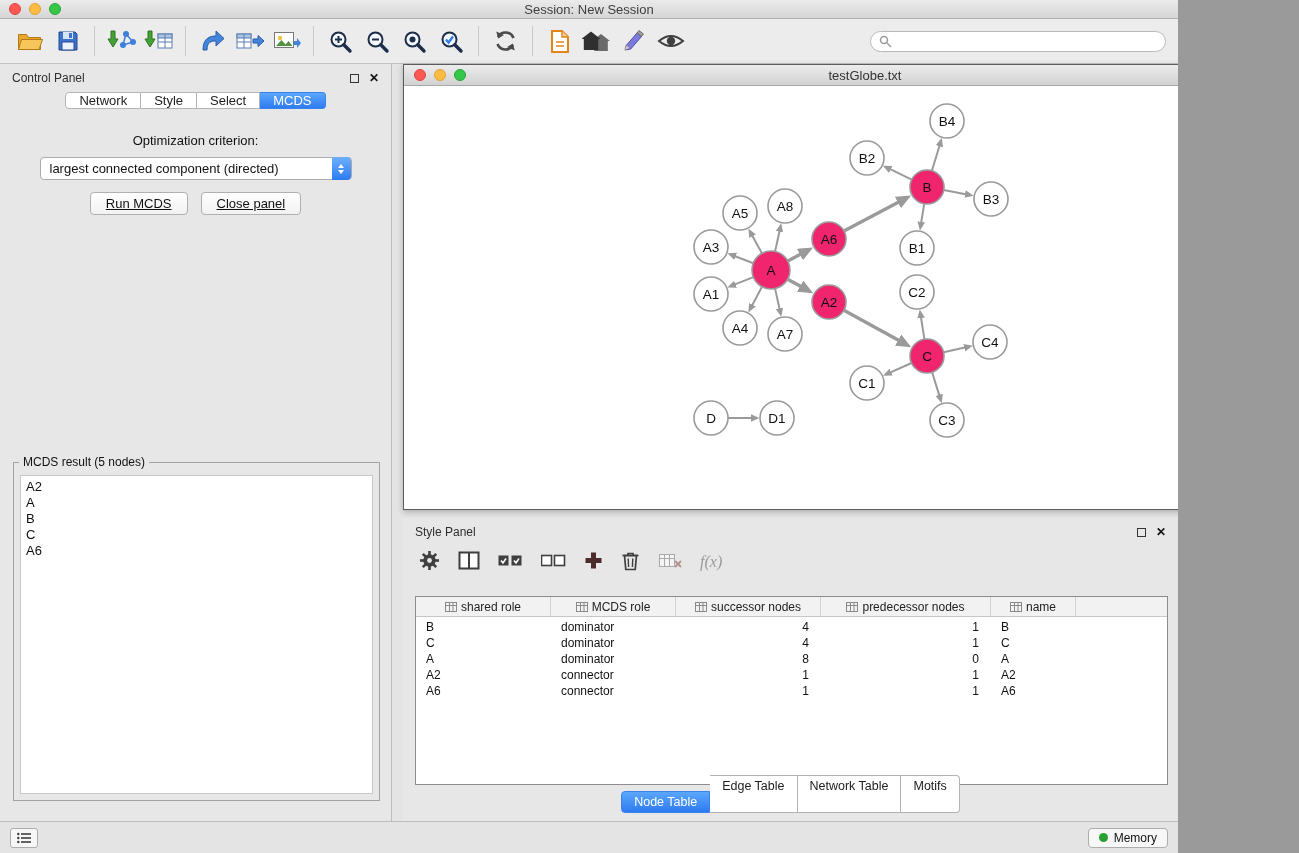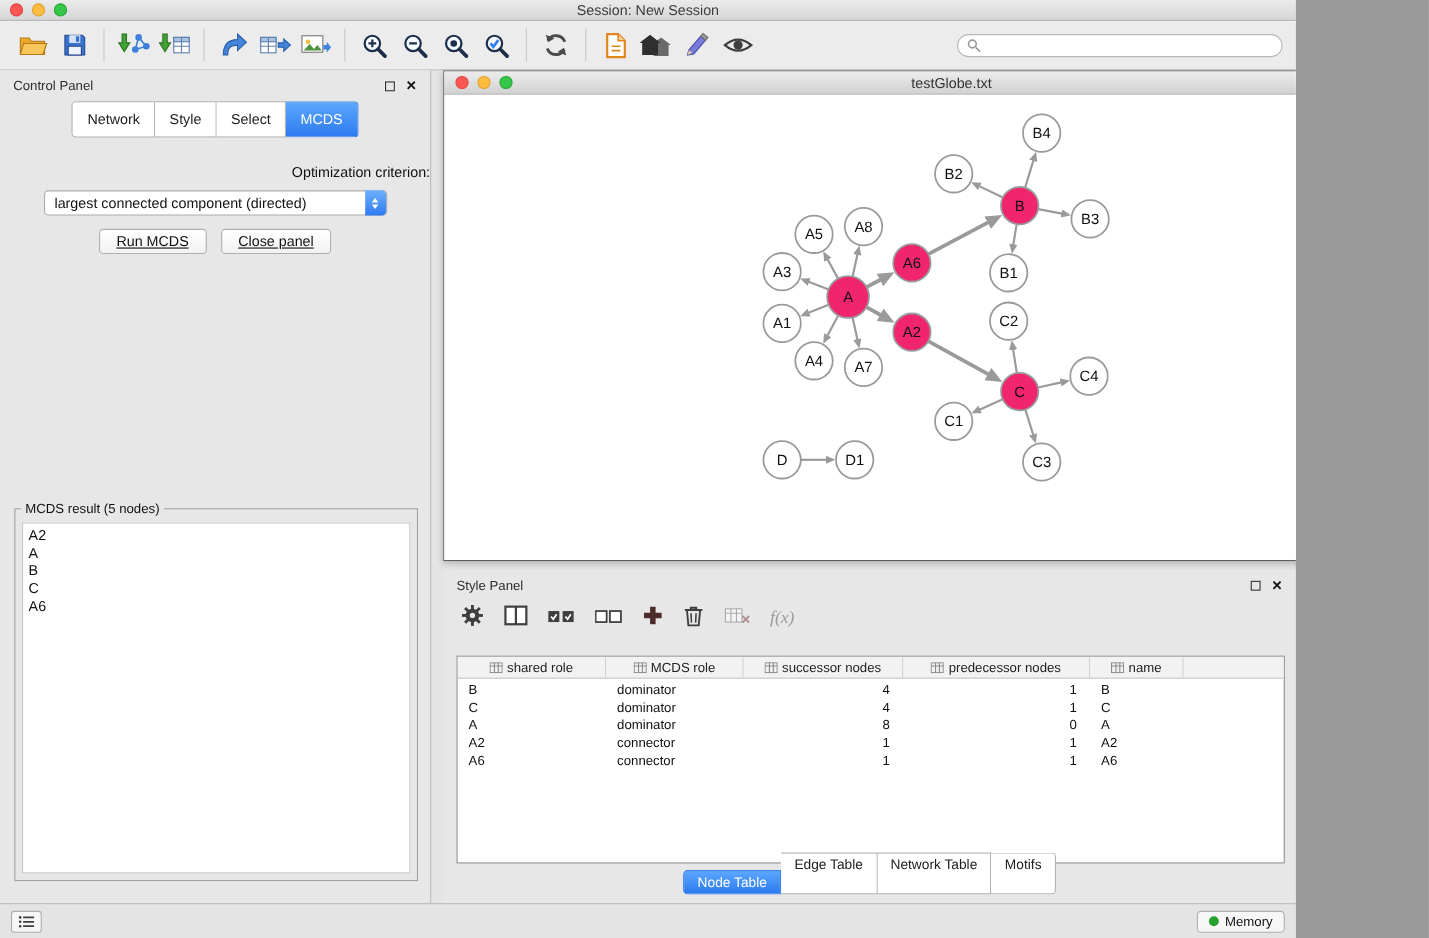--- a/index.html
+++ b/index.html
@@ -20,25 +20,25 @@
 .searchbox{margin-left:auto;width:296px;height:21px;background:#fff;border:1px solid #b9b9b9;border-radius:11px;display:flex;align-items:center;padding:0 8px;gap:5px;}
 .searchbox input{border:none;outline:none;flex:1;font-size:12px;background:transparent;color:#333;}
 
 .cpanel{position:absolute;left:0;top:64px;width:392px;bottom:32px;background:#e7e7e7;border-right:1px solid #bdbdbd;}
 .phead{display:flex;align-items:center;padding:7px 12px 2px;}
 .phead .ptitle{font-size:12px;color:#2e2e2e;}
 .pbtns{margin-left:auto;display:flex;align-items:center;gap:10px;}
 .floatbtn{width:9px;height:9px;border:1.5px solid #333;display:inline-block;}
 .closebtn{font-size:12px;font-weight:bold;color:#111;line-height:1;}
 .segtabs{display:flex;justify-content:center;margin-top:5px;}
-.seg{padding:8px 13px;font-size:13px;background:#fff;border:1px solid #b4b4b4;border-left:none;color:#222;}
+.seg{padding:0 13px;font-size:13px;background:#fff;border:1px solid #b4b4b4;border-left:none;color:#222;}
 .seg:first-child{border-left:1px solid #b4b4b4;border-radius:4px 0 0 4px;}
 .seg:last-child{border-radius:0 4px 4px 0;}
 .seg.active{background:linear-gradient(#5ba7fd,#2e7bf0);border-color:#3a82ec;color:#fff;}
-.optlabel{margin-top:24px;text-align:right;font-size:13px;color:#111;}
+.optlabel{margin-top:24px;text-align:center;font-size:13px;color:#111;}
 .combo{position:relative;margin:9px auto 0;width:312px;height:23px;background:#fff;border:1px solid #ababab;border-radius:4px;font-size:13px;display:flex;align-items:center;padding:0 24px 0 9px;color:#111;white-space:nowrap;}
 .combo .stepper{position:absolute;right:0;top:-1px;bottom:-1px;width:19px;background:linear-gradient(#6cb0fe,#2e7bf0);border-radius:0 4px 4px 0;display:flex;flex-direction:column;align-items:center;justify-content:center;gap:2px;}
 .stepper i{width:0;height:0;border-left:3.5px solid transparent;border-right:3.5px solid transparent;display:block;}
 .stepper .up{border-bottom:4px solid #fff;}
 .stepper .down{border-top:4px solid #fff;}
 .btnrow{display:flex;justify-content:center;gap:13px;margin-top:12px;}
 .btn{background:linear-gradient(#ffffff,#f2f2f2);border:1px solid #b0b0b0;border-radius:4px;padding:3px 15px;font-size:13px;color:#111;text-decoration:underline;}
 fieldset.resultbox{position:absolute;left:13px;right:11px;top:391px;bottom:20px;border:1px solid #a3a3a3;}
 .resultbox legend{font-size:12px;color:#111;margin-left:5px;padding:0 4px;}
 .listbox{position:absolute;left:6px;right:6px;top:6px;bottom:6px;background:#fff;border:1px solid #c9c9c9;padding:3px 5px;font-size:13px;overflow:hidden;}

